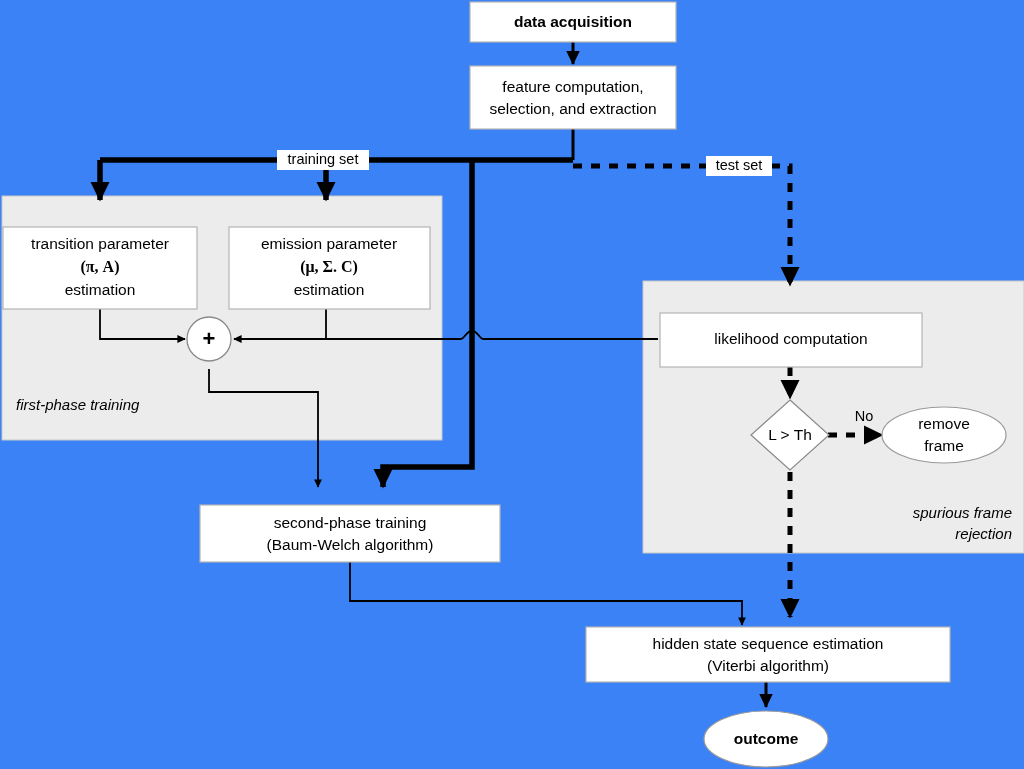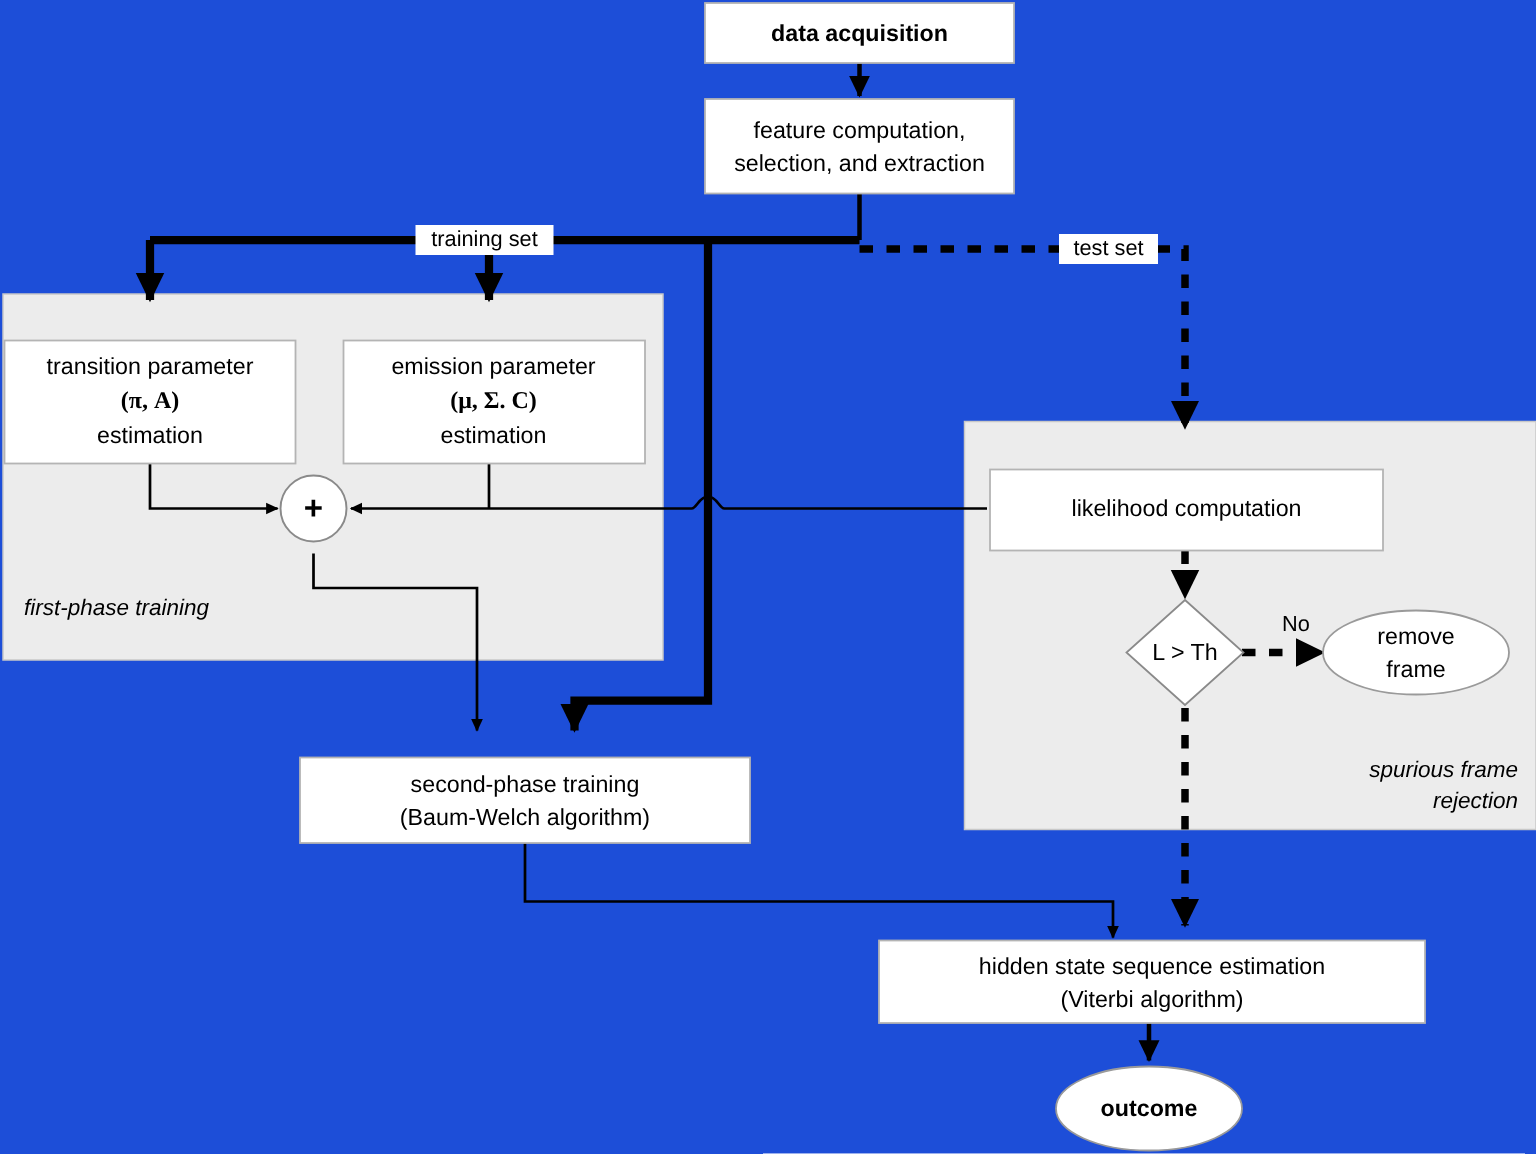--- a/index.html
+++ b/index.html
@@ -7,21 +7,21 @@
     padding: 0;
     background: #ffffff;
   }
   body {
     font-family: "Liberation Sans", sans-serif;
   }
   #canvas {
     position: relative;
     width: 1024px;
     height: 769px;
-    background: #1d4ed8;
+    background: #3b82f6;
     overflow: hidden;
   }
   svg#diagram {
     position: absolute;
     left: 0;
     top: 0;
     width: 1024px;
     height: 769px;
   }
   .panel-rect {

